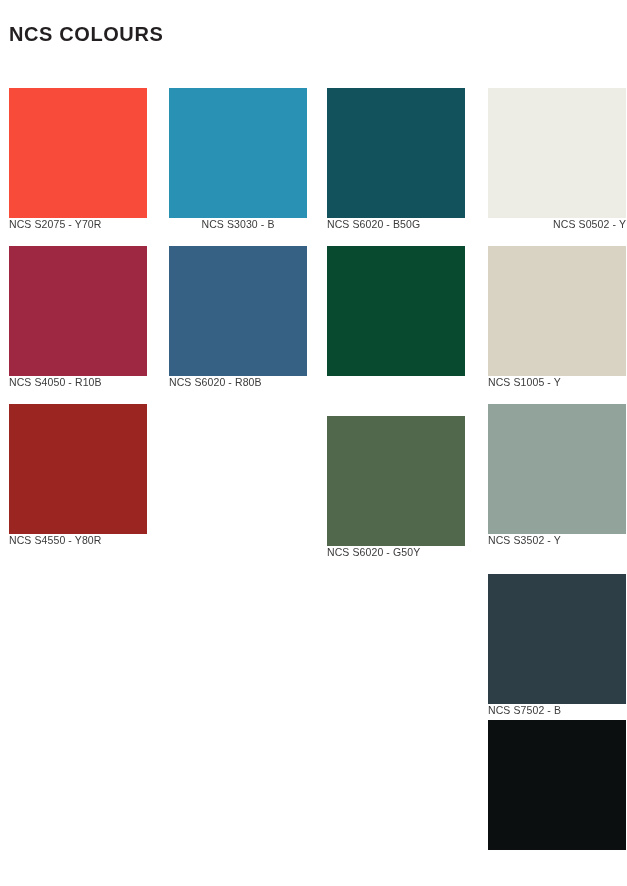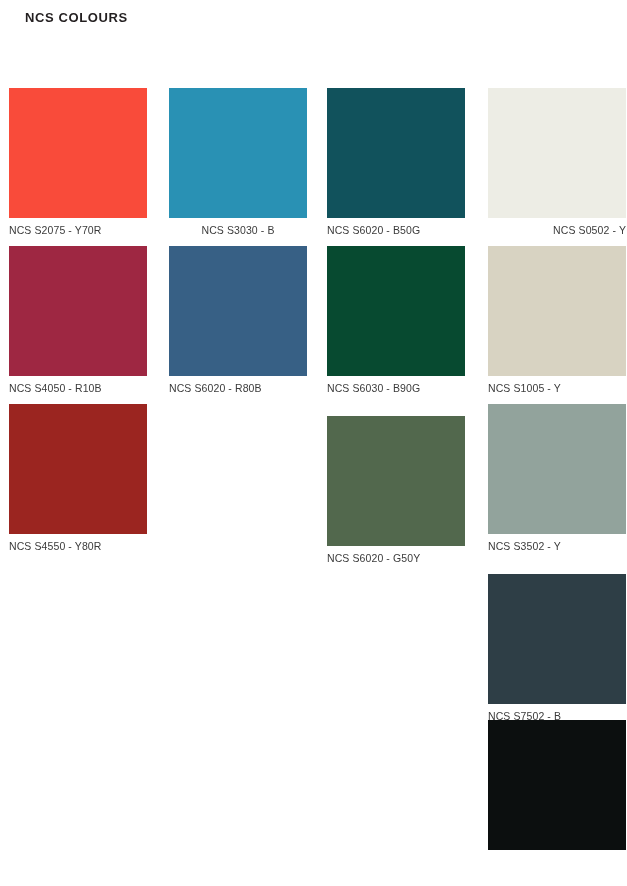--- a/index.html
+++ b/index.html
@@ -20,28 +20,27 @@
   .page {
     position: relative;
     width: 627px;
     height: 886px;
     box-sizing: border-box;
   }
 
   .page-title {
     position: absolute;
     left: 9px;
-    top: 9px;
-    font-size: 13px;
+    top: 25px;
+    font-size: 20px;
     font-weight: bold;
     letter-spacing: 0.6px;
     color: #231f20;
     line-height: 18px;
     white-space: nowrap;
-    margin-left: 16px;
   }
 
   
   .grid {
     position: absolute;
     left: 0;
     top: 0;
     width: 627px;
     height: 886px;
   }
@@ -66,21 +65,20 @@
     width: 138px;
     height: 130px;
     display: block;
   }
 
   .swatch-label {
     font-size: 10.5px;
     line-height: 13px;
     color: #3b3b3b;
     letter-spacing: 0.1px;
-    padding-top: 6px;
     white-space: nowrap;
   }
 </style>
 </head>
 <body>
 
 <div class="page">
 
   <div class="page-title">NCS COLOURS</div>
 
@@ -109,21 +107,20 @@
           <div class="swatch-label">NCS S6020 - R80B</div>
         </div>
       </div>
     <div class="column col-2">
         <div class="swatch-cell" style="top: 0px;">
           <div class="swatch" style="background: rgb(17, 82, 92);"></div>
           <div class="swatch-label">NCS S6020 - B50G</div>
         </div>
         <div class="swatch-cell" style="top: 158px;">
           <div class="swatch" style="background: rgb(7, 74, 48);"></div>
-          <div class="swatch-label">NCS S6030 - B90G</div>
         </div>
         <div class="swatch-cell" style="top: 316px; margin-top: 12px;">
           <div class="swatch" style="background: rgb(82, 104, 77);"></div>
           <div class="swatch-label">NCS S6020 - G50Y</div>
         </div>
       </div>
     <div class="column col-3">
         <div class="swatch-cell" style="top: 0px; text-align: right;">
           <div class="swatch" style="background: rgb(237, 237, 229);"></div>
           <div class="swatch-label">NCS S0502 - Y</div>

